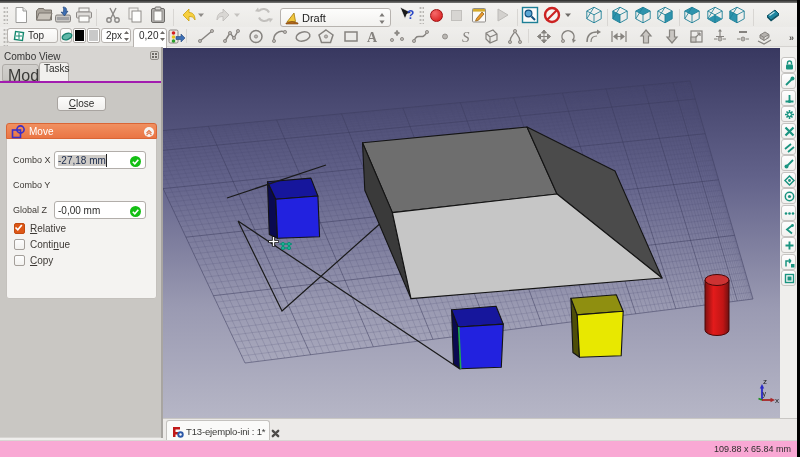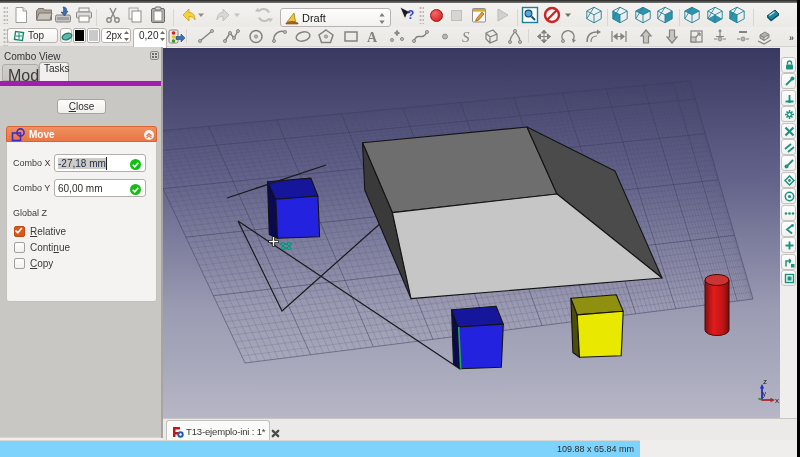--- a/index.html
+++ b/index.html
@@ -308,52 +308,52 @@
       <rect x="5" y="2" width="2" height="2" fill="#6e6b67"></rect>
       <rect x="2" y="5" width="2" height="2" fill="#6e6b67"></rect>
       <rect x="5" y="5" width="2" height="2" fill="#6e6b67"></rect>
     </svg>
 <div class="abs" style="left:2px;top:17px;width:37px;height:17px;background:linear-gradient(#d2d0cd,#c7c5c1);border:1px solid #aeaba7;border-radius:3px 3px 0 0">
       <span style="position:absolute;left:5px;top:2px;font-size:16px;color:#3a3a38;white-space:nowrap">Model</span>
     </div>
 <div class="abs" style="left:39px;top:15px;width:30px;height:19px;background:#f1f0ee;border:1px solid #aeaba7;border-bottom:none;border-radius:3px 3px 0 0">
       <span style="position:absolute;left:4px;top:0;font-size:10px;color:#2b2b29;white-space:nowrap">Tasks</span>
     </div>
-<div class="abs" style="left:0px;top:34px;width:161px;height:356px;background:#c9c7c3;border-top:5px solid #a21caf">
+<div class="abs" style="left:0px;top:34px;width:161px;height:356px;background:#c9c7c3;border-top:2px solid #a21caf">
   <div class="abs" style="left:57px;top:13px;width:49px;height:15px;background:linear-gradient(#fdfdfc,#f0efed);border:1px solid #a8a4a0;border-radius:3px;text-align:center;font-size:10px;color:#2d2d2b;line-height:14px"><u>C</u>lose</div>
   <div class="abs" style="left:6px;top:40px;width:151px;height:176px;background:#f4f3f1;border:1px solid #c4c1bd;border-radius:0 0 3px 3px"></div>
   <div class="abs" style="left:6px;top:40px;width:151px;height:16px;background:linear-gradient(#f09060,#ea7544);border:1px solid #d96535;border-radius:3px 3px 0 0">
     <svg class="abs" style="left:4px;top:1px" width="15" height="14" viewBox="0 0 15 14">
           <rect x="1.5" y="5" width="8" height="7.5" fill="none" stroke="#3b2fc8" stroke-width="1.6"></rect>
           <circle cx="9.5" cy="4.5" r="3.6" fill="none" stroke="#3b2fc8" stroke-width="1.6"></circle>
         </svg>
-    <span class="abs" style="left:22px;top:2px;font-size:10px;font-weight:bold;color:#fff">Move</span>
+    <span class="abs" style="left:22px;top:2px;font-size:10px;font-weight:normal;color:#fff">Move</span>
     <svg class="abs" style="left:137px;top:3px" width="10" height="10">
           <circle cx="5" cy="5" r="5" fill="#f6f4f2"></circle>
           <path d="M2.5 6l2.5-2.5L7.5 6M2.5 8.2l2.5-2.5 2.5 2.5" stroke="#e07040" stroke-width="1.1" fill="none"></path>
         </svg>
   </div>
       <div class="abs" style="left:13px;top:72px;font-size:9px;color:#3e3a36;white-space:nowrap">Combo X</div>
       <div class="abs" style="left:54px;top:68px;width:92px;height:18px;background:#fff;border:1px solid #b2aeaa;border-radius:3px">
         <span style="position:absolute;left:3px;top:3px;font-size:10px;color:#1b2a4a;background:#cfccc8">-27,18 mm</span>
         <span style="position:absolute;left:51px;top:2px;width:1px;height:13px;background:#222"></span>
         <svg style="position:absolute;right:4px;top:3.5px" width="11" height="11">
           <circle cx="5.5" cy="5.5" r="5.5" fill="#13bf13"></circle>
           <path d="M2.8 5.8l2 2 3.5-4" stroke="#fff" stroke-width="1.6" fill="none"></path>
         </svg>
       </div>
       <div class="abs" style="left:13px;top:97px;font-size:9px;color:#3e3a36;white-space:nowrap">Combo Y</div>
-      <div class="abs" style="left:54px;top:93px;width:92px;height:18px;background:#fff;border:1px solid #b2aeaa;border-radius:3px">
-        <span style="position:absolute;left:3px;top:3px;font-size:10px;color:#2d2d2b">60,00 mm</span>
+      <div class="abs" style="left:13px;top:122px;font-size:9px;color:#3e3a36;white-space:nowrap">Global Z</div>
+      <div class="abs" style="left:54px;top:118px;width:92px;height:18px;background:#fff;border:1px solid #b2aeaa;border-radius:3px">
+        <span style="position:absolute;left:3px;top:3px;font-size:10px;color:#2d2d2b">-0,00 mm</span>
         <svg style="position:absolute;right:4px;top:3.5px" width="11" height="11">
           <circle cx="5.5" cy="5.5" r="5.5" fill="#13bf13"></circle>
           <path d="M2.8 5.8l2 2 3.5-4" stroke="#fff" stroke-width="1.6" fill="none"></path>
         </svg>
       </div>
-      <div class="abs" style="left:13px;top:122px;font-size:9px;color:#3e3a36;white-space:nowrap">Global Z</div>
       <label class="cb" style="left:14px;top:140px"><span class="cbx" style="background:#dd5716;border-color:#c24a10"><svg width="11" height="11" style="position:absolute;left:-1px;top:-1px">
             <path d="M2.5 5.5l2.3 2.3 4-4.8" stroke="#fff" stroke-width="1.7" fill="none"></path>
           </svg></span><u>R</u>elative</label>
       <label class="cb" style="left:14px;top:156px"><span class="cbx"></span>Conti<u>n</u>ue</label>
       <label class="cb" style="left:14px;top:172px"><span class="cbx"></span><u>C</u>opy</label>
     </div>
   </div>
 <svg class="abs" style="left:163px;top:48px" width="634" height="370" viewBox="0 0 634 370">
 <defs>
 <linearGradient id="bg" x1="0" y1="0" x2="0" y2="1">
@@ -503,15 +503,15 @@
         <path d="M1 11 V1 h7 v2.5 h-4.5 v2.5 h4 v2.5 h-4 V11 Z" fill="#c01818"></path>
         <circle cx="8.5" cy="8.5" r="3.2" fill="#2c58a8"></circle>
         <circle cx="8.5" cy="8.5" r="1.2" fill="#fafaf9"></circle>
       </svg>
 <span class="abs" style="left:19px;top:5px;font-size:9.5px;color:#3a3a38;white-space:nowrap;letter-spacing:-0.15px">T13-ejemplo-ini : 1*</span>
 <svg class="abs" style="left:104px;top:8px" width="9" height="9" viewBox="0 0 10 10">
         <path d="M2 2 L8 8 M8 2 L2 8" stroke="#4e4c49" stroke-width="2.6" stroke-linecap="round"></path>
       </svg>
 </div>
   </div>
-<div class="abs" style="left:0;top:440px;width:640px;height:17px;background:#7dd3fc;border-top:1px solid #d8d6d3">
+<div class="abs" style="left:0;top:440px;width:797px;height:17px;background:#f9a8d4;border-top:1px solid #d8d6d3">
 <span class="abs" style="right:6px;top:3px;font-size:9px;color:#2f2f2d">109.88 x 65.84 mm</span>
   </div>
 <div class="abs" style="left:797px;top:0;width:3px;height:457px;background:#000"></div>
 </body></html>

